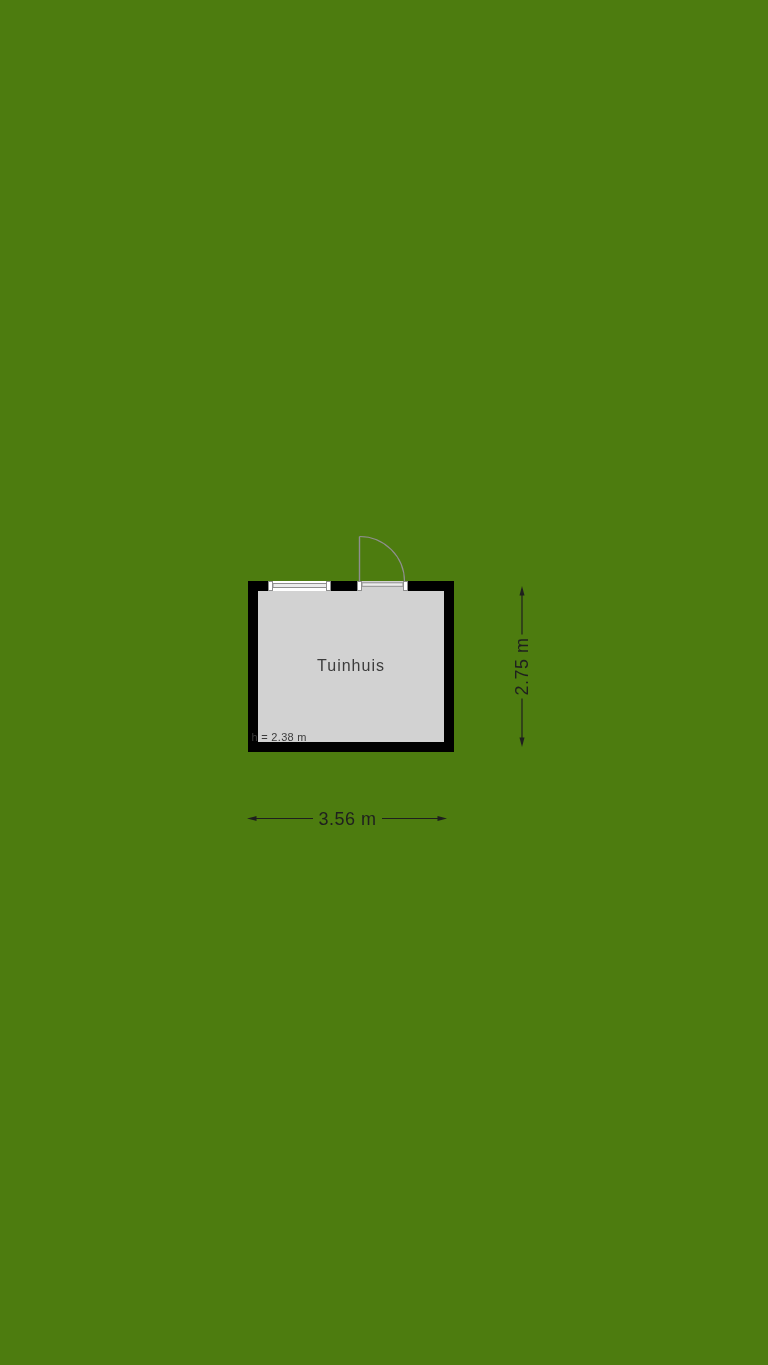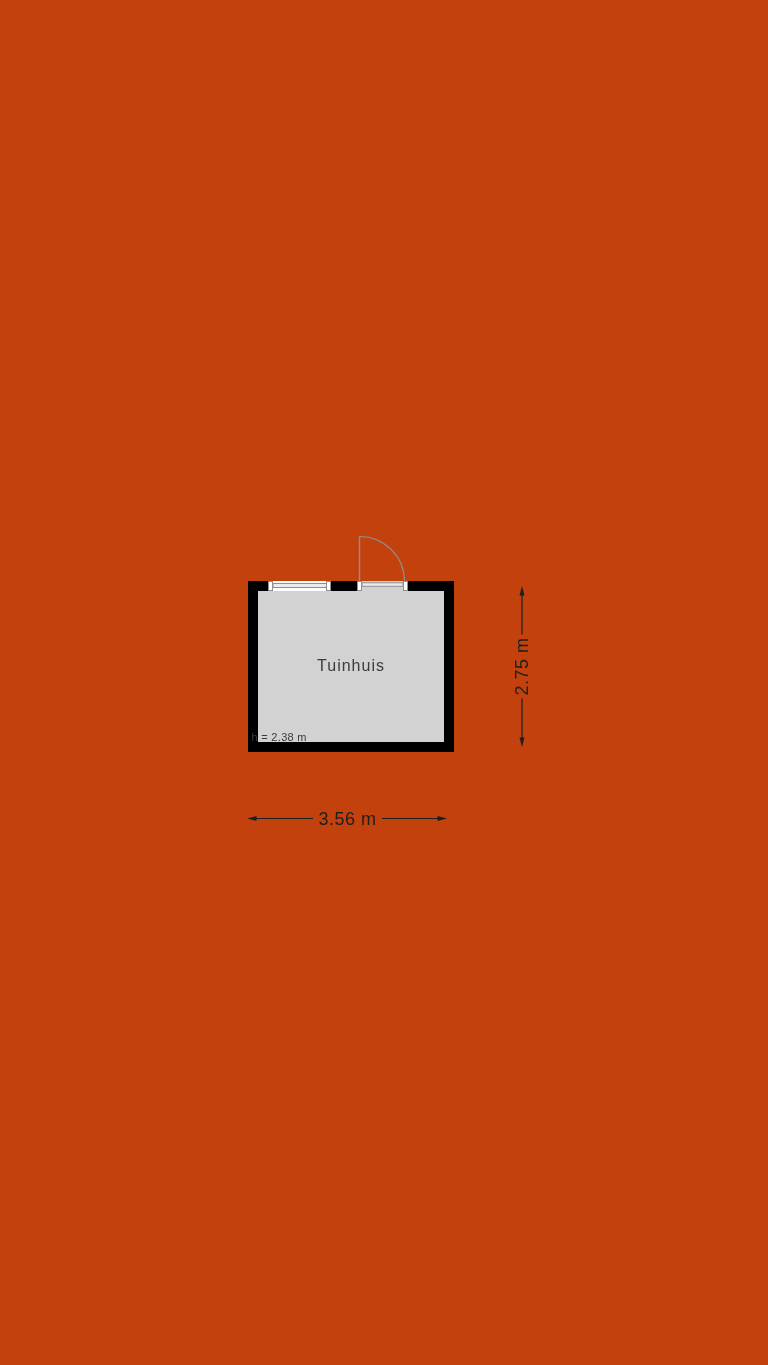--- a/index.html
+++ b/index.html
@@ -4,21 +4,21 @@
 <style>
   html, body {
     margin: 0;
     padding: 0;
     background: #ffffff;
   }
   .page {
     position: relative;
     width: 768px;
     height: 1365px;
-    background: #c2410c;
+    background: #4d7c0f;
     overflow: hidden;
     font-family: "Liberation Sans", sans-serif;
   }
   svg {
     display: block;
   }
   .room-label {
     font-family: "Liberation Sans", sans-serif;
     font-size: 16px;
     letter-spacing: 1px;

